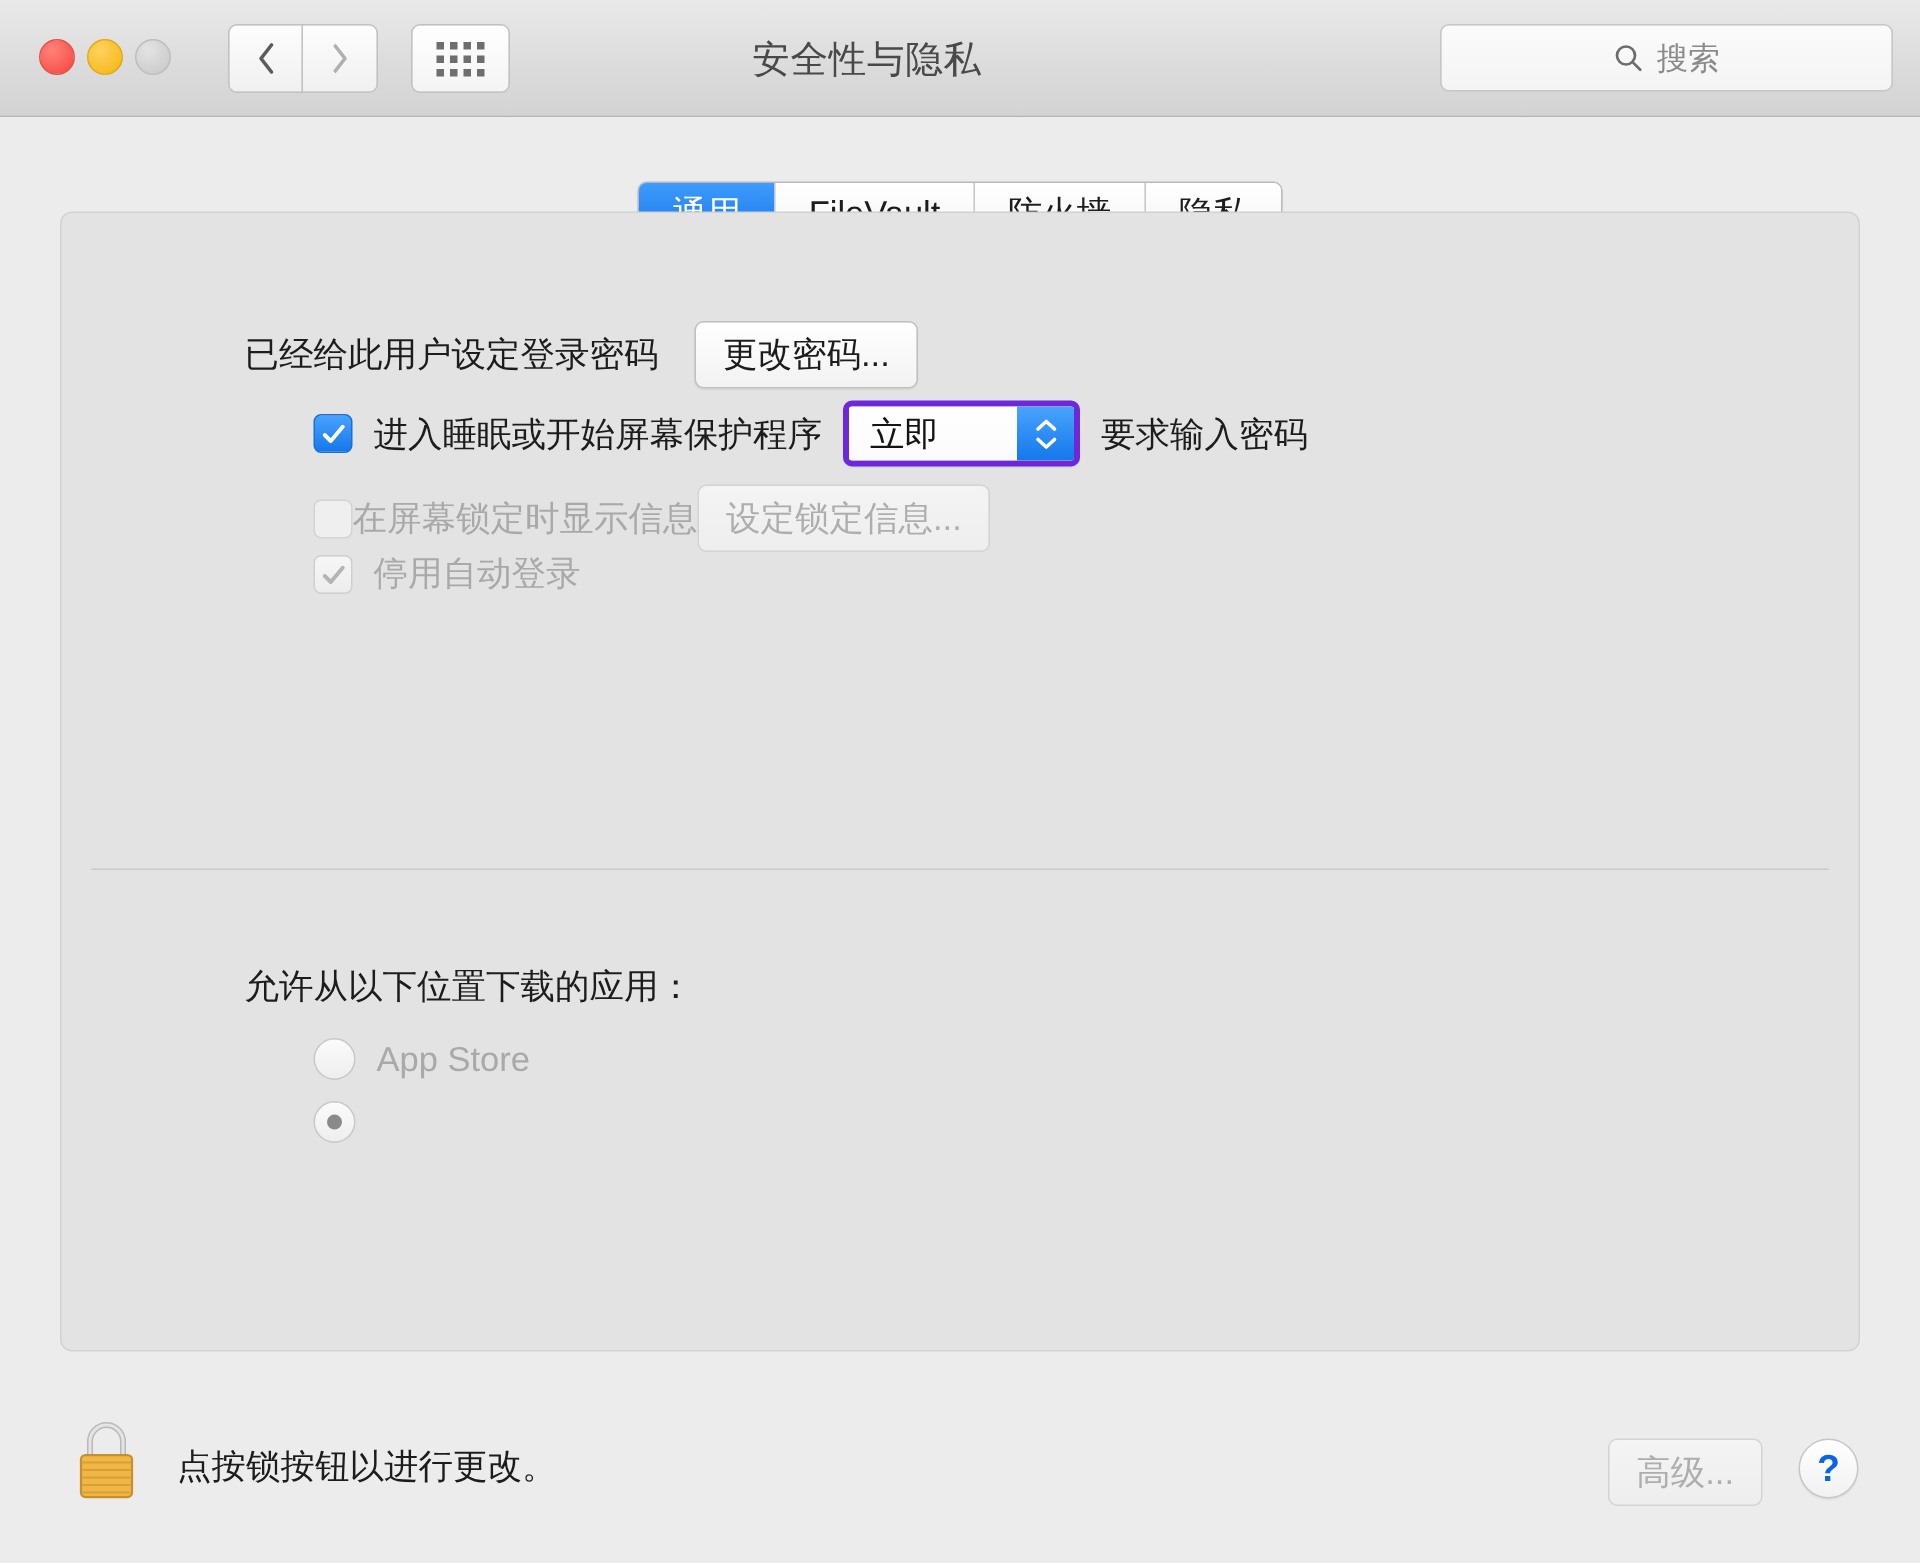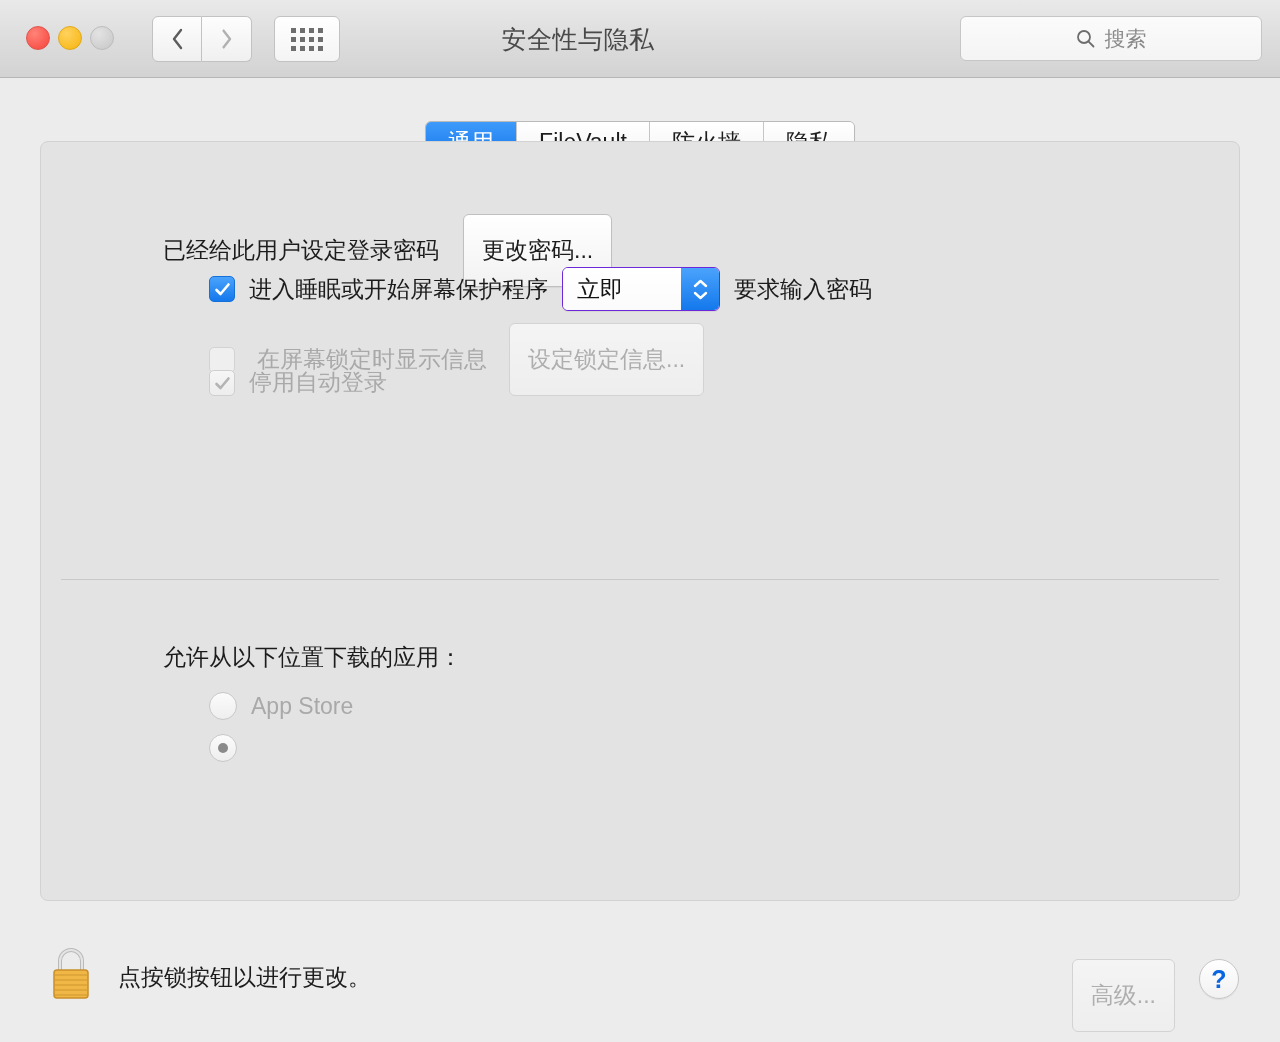--- a/index.html
+++ b/index.html
@@ -87,21 +87,21 @@
   .row { position: absolute; display: flex; align-items: center; }
 
   .label     { font-size: 23px; color: #1c1c1c; }
   .label.dim { color: #a9a9a9; }
 
   
   .pushbtn {
     background: linear-gradient(to bottom, #ffffff, #f2f2f2);
     border: 1px solid #c0c0c0; border-radius: 6px;
     font-size: 23px; color: #1c1c1c;
-    padding: 24px 18px; line-height: 1;
+    padding: 10px 18px; line-height: 1;
     box-shadow: 0 1px 1px rgba(0,0,0,0.06);
     text-align: center;
   }
   .pushbtn.disabled {
     background: linear-gradient(to bottom, #f4f4f4, #eeeeee);
     border-color: #d3d3d3; color: #aeaeae; box-shadow: none;
   }
 
   
   .cb { width: 26px; height: 26px; border-radius: 5px; flex: 0 0 auto; position: relative; }
@@ -119,21 +119,21 @@
     border: 1px solid #cfcfcf;
   }
   .cb .tick { position: absolute; left: 4px; top: 4px; width: 17px; height: 17px; }
   .cb .tick path { fill: none; stroke-width: 2.6; stroke-linecap: round; stroke-linejoin: round; }
   .cb.on .tick path          { stroke: #ffffff; }
   .cb.on.disabled .tick path { stroke: #b4b4b4; }
 
   
   .popup {
     display: flex; align-items: stretch; height: 44px; width: 158px;
-    border: 1px solid #6d28d9; border-radius: 6px; overflow: hidden;
+    border: 4px solid #6d28d9; border-radius: 6px; overflow: hidden;
     background: #ffffff; box-shadow: 0 1px 1px rgba(0,0,0,0.06);
   }
   .popup .val { flex: 1; display: flex; align-items: center; padding-left: 14px; font-size: 23px; color: #141414;
                 background: linear-gradient(to bottom, #ffffff, #fbfbfb); }
   .popup .stepper {
     width: 38px; background: linear-gradient(to bottom, #4aa3fc, #1478ec);
     display: flex; flex-direction: column; align-items: center; justify-content: center; gap: 3px;
   }
   .popup .stepper svg { width: 15px; height: 9px; }
   .popup .stepper path { fill: none; stroke: #ffffff; stroke-width: 2.4; stroke-linecap: round; stroke-linejoin: round; }
@@ -240,21 +240,21 @@
             <path d="M2 7 L7.5 2 L13 7"></path>
           </svg>
         <svg viewBox="0 0 15 9">
             <path d="M2 2 L7.5 7 L13 2"></path>
           </svg>
       </span>
     </span>
     <span class="label">要求输入密码</span>
   </div>
 
-  <div class="row" style="left:168px; top:181px; gap:22px;">
+  <div class="row" style="left:168px; top:181px; gap:0;">
     <span class="cb off disabled"></span>
     <span class="label dim">在屏幕锁定时显示信息</span>
     <button class="pushbtn disabled">设定锁定信息...</button>
   </div>
 
   <div class="row" style="left:168px; top:225px; gap:14px;text-align:center;">
     <span class="cb on disabled">
       <svg class="tick" viewBox="0 0 17 17">
           <path d="M2.5 9 L6.5 13 L14.5 3.5"></path>
         </svg>

